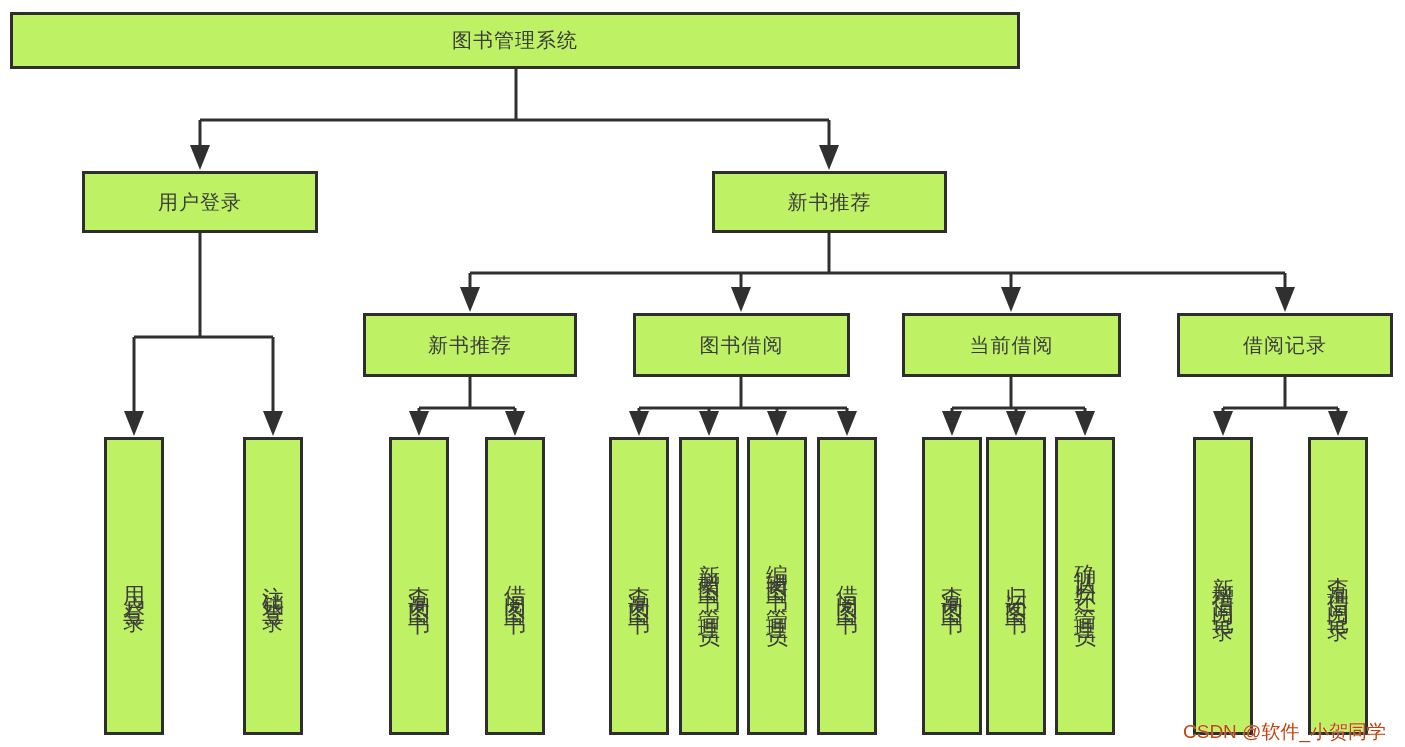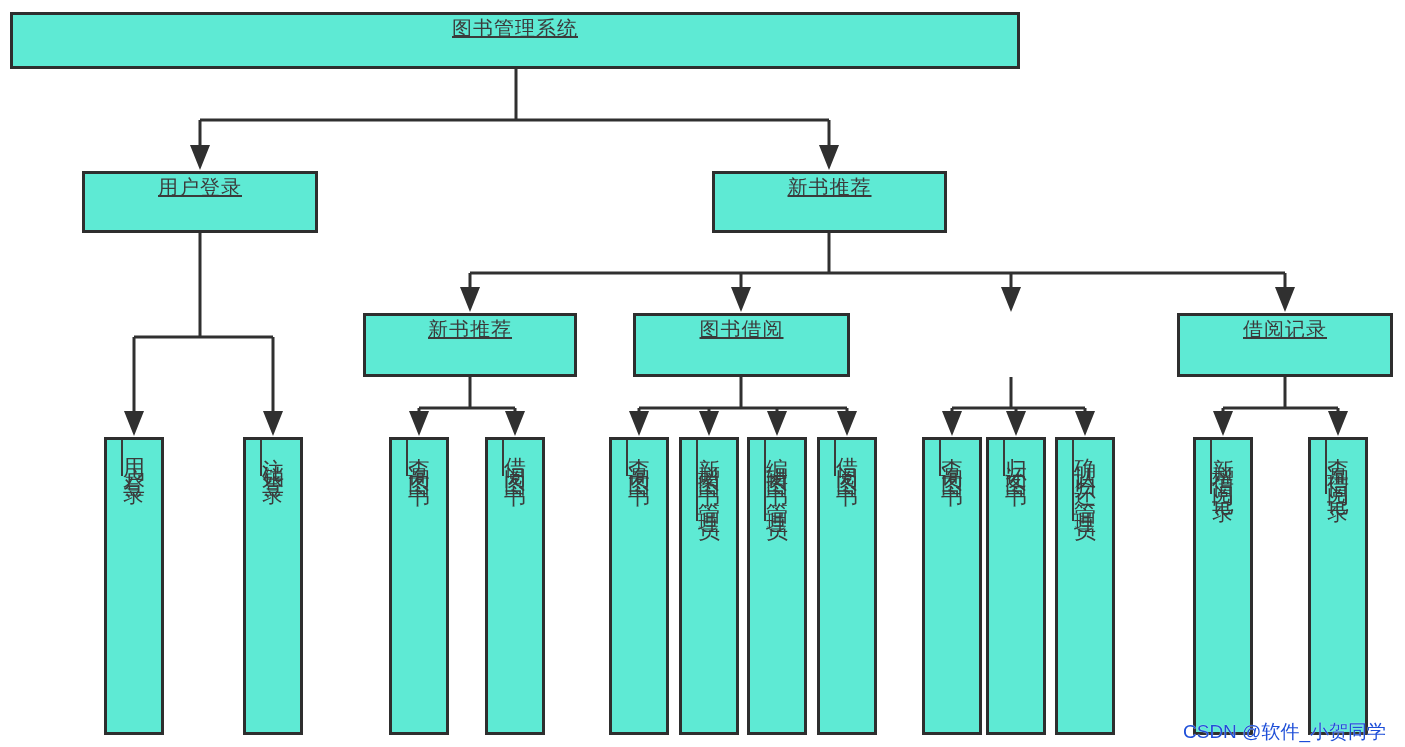--- a/index.html
+++ b/index.html
@@ -18,27 +18,26 @@
   .connectors {
     position: absolute;
     left: 0;
     top: 0;
     width: 1405px;
     height: 747px;
   }
   .box {
     position: absolute;
     box-sizing: border-box;
-    background: #5eead4;
+    background: #bef264;
     border: 3px solid #2e2e2e;
     display: flex;
-    align-items: flex-start;
+    align-items: center;
     justify-content: center;
     color: #3b3b3b;
-    text-decoration: underline;
   }
   .hlabel {
     font-size: 20px;
     letter-spacing: 1px;
     white-space: nowrap;
   }
   .leaf .vlabel {
     writing-mode: vertical-rl;
     font-size: 22px;
     letter-spacing: 9px;
@@ -64,21 +63,21 @@
   .lf-8  { left: 922px; }
   .lf-9  { left: 986px; }
   .lf-10 { left: 1055px; }
   .lf-11 { left: 1193px; }
   .lf-12 { left: 1308px; }
   .watermark {
     position: absolute;
     left: 1183px;
     top: 719px;
     font-size: 19px;
-    color: #1d4ed8;
+    color: #c2410c;
     white-space: nowrap;
     text-shadow: 0 0 1px #ffffff;
   }
 </style>
 </head>
 <body>
 
 <div class="canvas">
 
   <svg class="connectors" viewBox="0 0 1405 747" xmlns="http://www.w3.org/2000/svg">
@@ -131,20 +130,23 @@
   <div class="box n-book-management">
     <span class="hlabel">新书推荐</span>
   </div>
 
   <div class="box n-new-recommend">
     <span class="hlabel">新书推荐</span>
   </div>
   <div class="box n-book-borrowing">
     <span class="hlabel">图书借阅</span>
   </div>
+  <div class="box n-current-borrow">
+    <span class="hlabel">当前借阅</span>
+  </div>
   <div class="box n-borrow-records">
     <span class="hlabel">借阅记录</span>
   </div>
 
   <div class="box leaf lf-0">
     <span class="vlabel">用户登录</span>
   </div>
   <div class="box leaf lf-1">
     <span class="vlabel">注销登录</span>
   </div>

